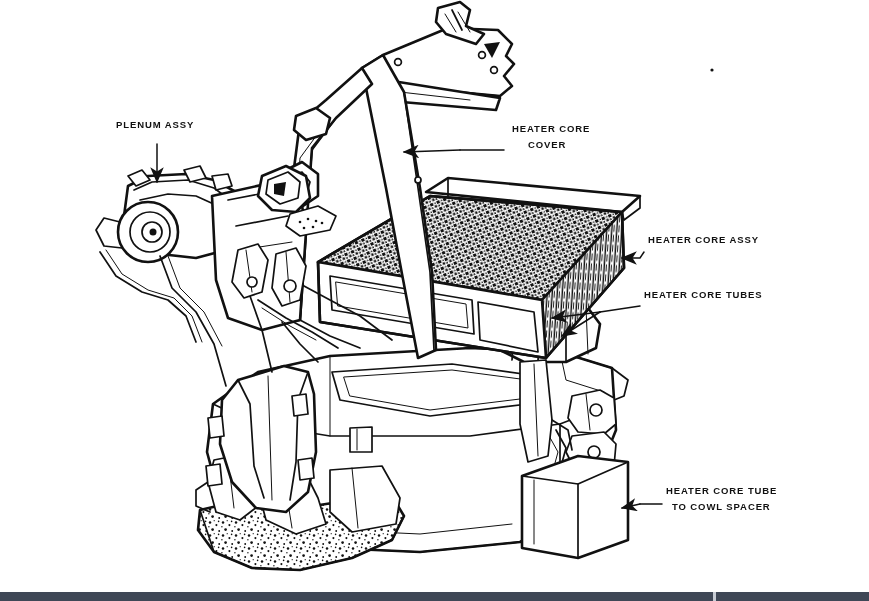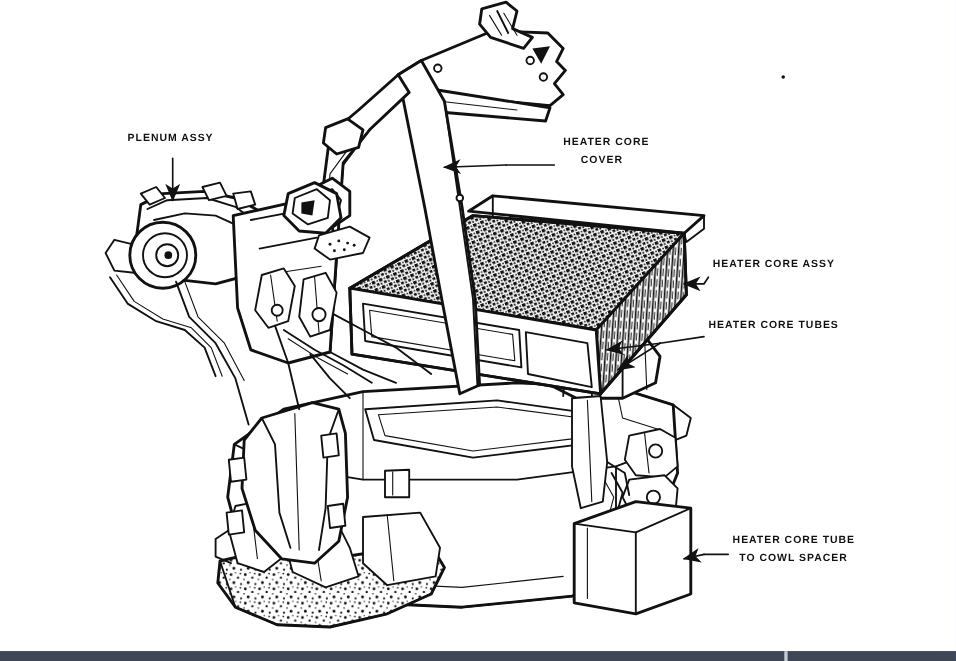--- a/index.html
+++ b/index.html
@@ -11,21 +11,21 @@
   body {
     width: 869px;
     height: 601px;
     overflow: hidden;
     font-family: "Liberation Sans", sans-serif;
   }
   #page {
     position: relative;
     width: 869px;
     height: 601px;
-    background: #1d4ed8;
+    background: #15803d;
   }
   #diagram-canvas {
     position: absolute;
     left: 0;
     top: 0;
     width: 869px;
     height: 592px;
     background: #ffffff;
   }
   #diagram-svg {

